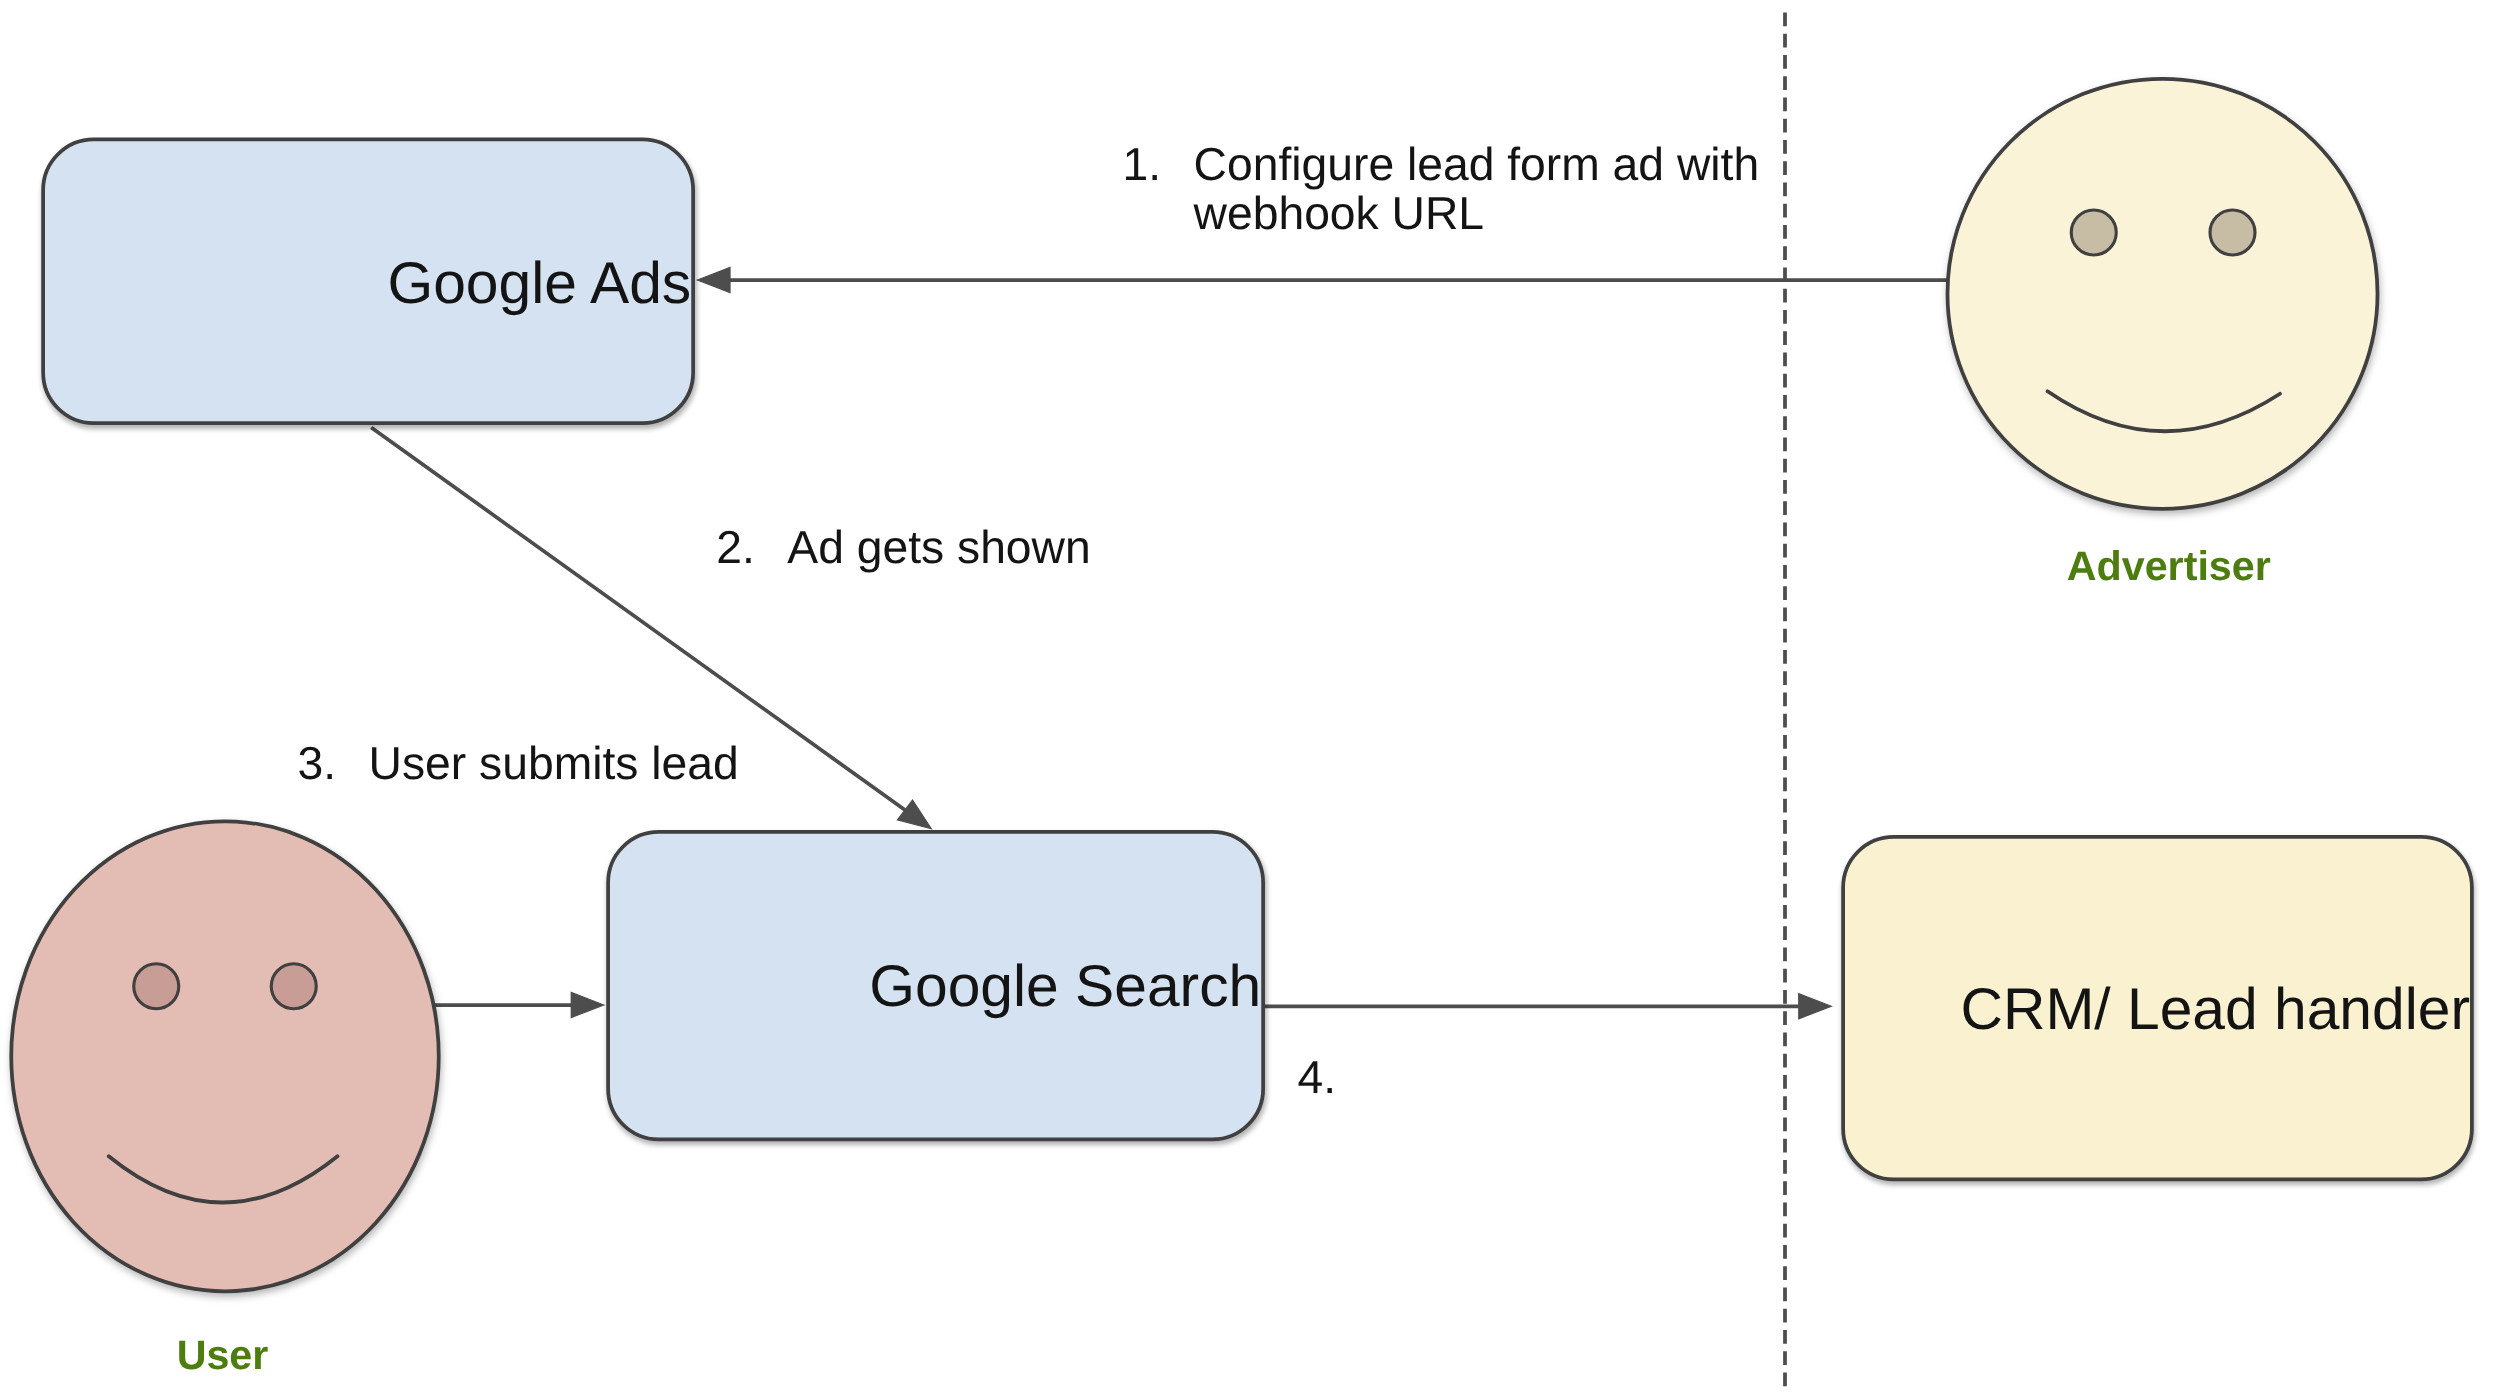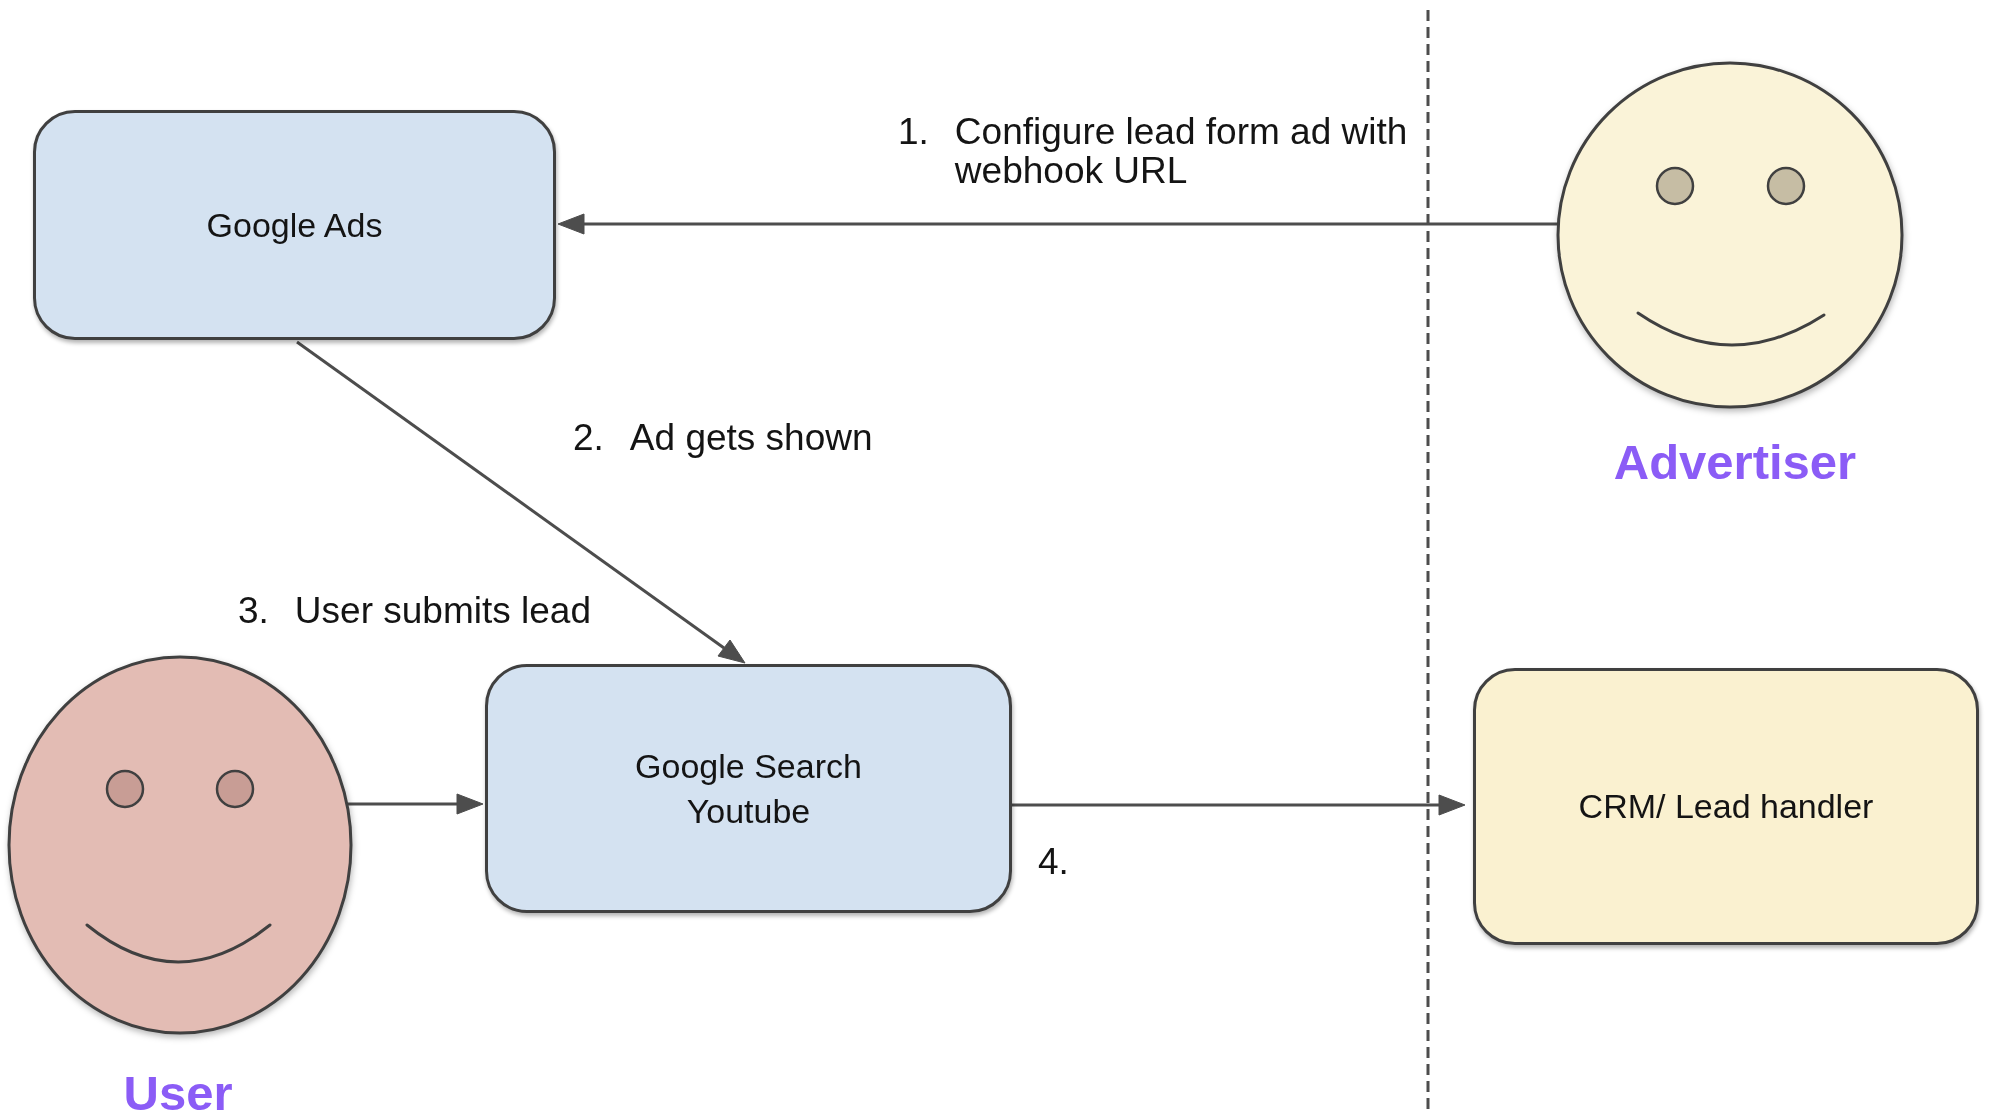--- a/index.html
+++ b/index.html
@@ -13,42 +13,42 @@
     --eye-pink:#c89d95;
     --text-color:#141414;
   }
   html,body{margin:0;padding:0;background:#ffffff;}
   #canvas{
     position:relative;width:2004px;height:1116px;overflow:hidden;background:#ffffff;
     font-family:"Liberation Sans",sans-serif;color:var(--text-color);
   }
   #wires{position:absolute;left:0;top:0;width:2004px;height:1116px;}
   .node{
-    position:absolute;display:flex;align-items:center;justify-content:center;
+    position:absolute;display:flex;align-items:center;justify-content:flex-end;
     background:var(--node-blue);border:3px solid var(--shape-border);border-radius:42px;
-    font-size:34px;text-align:center;box-sizing:border-box;
+    font-size:47px;text-align:center;box-sizing:border-box;
     box-shadow:1px 3px 4px rgba(0,0,0,0.30);
   }
   .node.yellow{background:var(--node-yellow);}
   #google-ads-box{left:33px;top:110px;width:523px;height:230px;}
   #google-search-box{left:485px;top:664px;width:527px;height:249px;}
   #crm-box{left:1473px;top:668px;width:506px;height:277px;}
   .node-lines{line-height:45px;}
   .step-label{
     position:absolute;display:flex;align-items:flex-start;
     font-size:37px;line-height:39px;white-space:nowrap;color:var(--text-color);
   }
   .step-num{margin-right:26px;}
   #step-1{left:898px;top:112px;}
   #step-2{left:573px;top:418px;}
   #step-3{left:238px;top:591px;}
   #step-4{left:1038px;top:842px;}
   .actor-label{
-    position:absolute;font-weight:700;font-size:49px;white-space:nowrap;
-    transform:translateX(-50%);color:#8b5cf6;
+    position:absolute;font-weight:700;font-size:33px;white-space:nowrap;
+    transform:translateX(-50%);color:#4d7c0f;
   }
   #advertiser-label{left:1735px;top:434px;}
   #user-label{left:178px;top:1065px;}
   
   [data-name$="-head"]{fill:var(--face-yellow);stroke:var(--shape-border);stroke-width:3;}
   [data-name="user-head"]{fill:var(--face-pink);}
   [data-name="advertiser-eye-left"],[data-name="advertiser-eye-right"]{fill:var(--eye-tan);stroke:var(--shape-border);stroke-width:2.5;}
   [data-name="user-eye-left"],[data-name="user-eye-right"]{fill:var(--eye-pink);stroke:var(--shape-border);stroke-width:2.5;}
   .smile{fill:none;stroke:var(--shape-border);stroke-width:3;stroke-linecap:round;}
   .wire{stroke:var(--line-color);stroke-width:3;fill:none;}
@@ -100,21 +100,20 @@
     </g>
   </svg>
 
   <div class="node" id="google-ads-box" data-name="google-ads-node">
     <span data-name="google-ads-node-label">Google Ads</span>
   </div>
 
   <div class="node" id="google-search-box" data-name="google-surfaces-node">
     <div class="node-lines" data-name="google-surfaces-node-label">
       <div data-name="surface-line-google-search">Google Search</div>
-      <div data-name="surface-line-youtube">Youtube</div>
     </div>
   </div>
 
   <div class="node yellow" id="crm-box" data-name="crm-lead-handler-node">
     <span data-name="crm-node-label">CRM/ Lead handler</span>
   </div>
 
   <div class="step-label" id="step-1" data-name="step-1-label">
     <span class="step-num" data-name="step-1-number">1.</span>
     <span data-name="step-1-text">

